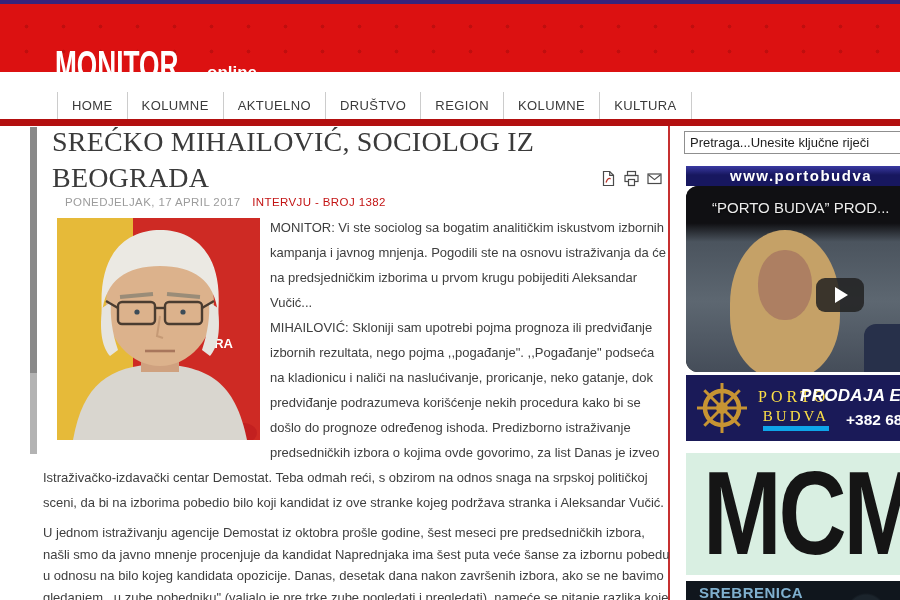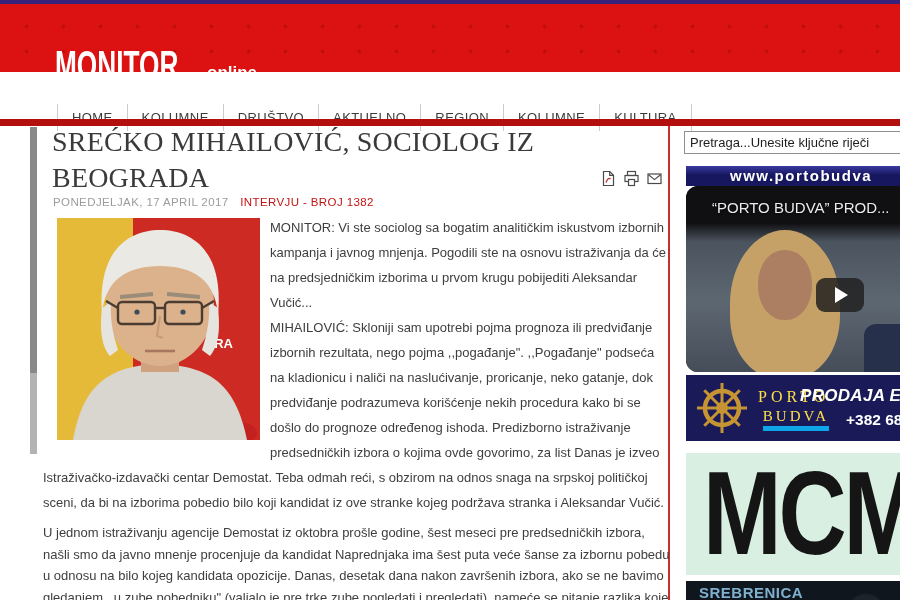--- a/index.html
+++ b/index.html
@@ -9,36 +9,36 @@
   
   .topbar{position:absolute;left:0;top:0;width:900px;height:4px;background:#37237c;}
   .redband{position:absolute;left:0;top:4px;width:900px;height:68px;background-color:#dc1111;
     background-image:radial-gradient(circle,#bf0e0e 1.6px,rgba(0,0,0,0) 2.2px);
     background-size:37px 25px;background-position:8px 10px;}
   .brand{position:absolute;left:55px;top:42px;height:40px;color:#fff;}
   .brand-main{display:block;font-size:41px;font-weight:bold;line-height:38px;letter-spacing:0px;
     transform:scaleX(0.64);transform-origin:0 50%;white-space:nowrap;}
   .brand-suffix{position:absolute;left:152px;top:17px;font-size:17px;font-weight:bold;}
 
-  .navbar{position:absolute;left:0;top:92px;width:900px;height:27px;background:#fff;margin-top:12px;}
+  .navbar{position:absolute;left:0;top:92px;width:900px;height:27px;background:#fff;}
   .nav-inner{display:inline-flex;margin-left:57px;height:27px;}
   .nav-item{line-height:27px;padding:0 14px;font-size:13px;color:#3b3b3b;letter-spacing:.4px;
     border-left:1px solid #ccc;cursor:pointer;white-space:nowrap;}
   .nav-item:last-child{border-right:1px solid #ccc;}
   .divider{position:absolute;left:0;top:119px;width:900px;height:7px;background:#b30f0f;}
 
   
   .gray-strip-top{position:absolute;left:30px;top:127px;width:7px;height:246px;background:#898989;}
   .gray-strip-bottom{position:absolute;left:30px;top:373px;width:7px;height:81px;background:#b3b3b3;}
   .red-vrule{position:absolute;left:668px;top:126px;width:2px;height:474px;background:#c63030;}
 
   
   .title{position:absolute;left:52px;top:124px;width:505px;font-family:"Liberation Serif",serif;
     font-size:28px;line-height:36px;color:#3a3a3a;letter-spacing:.2px;}
-  .meta{position:absolute;left:53px;top:196px;font-size:11.5px;letter-spacing:.4px;}
+  .meta{position:absolute;left:65px;top:196px;font-size:11.5px;letter-spacing:.4px;}
   .meta-date{color:#9c9c9c;}
   .meta-cat{color:#c31414;margin-left:8px;}
   .share-icons{position:absolute;left:600px;top:170px;display:flex;gap:6px;}
   .share-icons svg{display:block;cursor:pointer;}
 
   .article{position:absolute;left:43px;top:215px;width:629px;color:#3e3e3e;font-size:13px;}
   .photo{float:left;width:203px;height:222px;margin:3px 10px 8px 14px;}
   .photo svg{display:block;}
   .para{line-height:25px;margin:0;}
   .para-last{clear:both;line-height:21.5px;margin:0;padding-top:7px;}
@@ -93,22 +93,22 @@
     <div class="brand">
       <span class="brand-main">MONITOR</span>
       <span class="brand-suffix">online</span>
     </div>
   </div>
 
   <div class="navbar">
     <div class="nav-inner">
       <div class="nav-item">HOME</div>
       <div class="nav-item">KOLUMNE</div>
+      <div class="nav-item">AKTUELNO</div>
       <div class="nav-item">DRUŠTVO</div>
-      <div class="nav-item">AKTUELNO</div>
       <div class="nav-item">REGION</div>
       <div class="nav-item">KOLUMNE</div>
       <div class="nav-item">KULTURA</div>
     </div>
   </div>
   <div class="divider"></div>
 
   <div class="gray-strip-top"></div>
   <div class="gray-strip-bottom"></div>
   <div class="red-vrule"></div>

